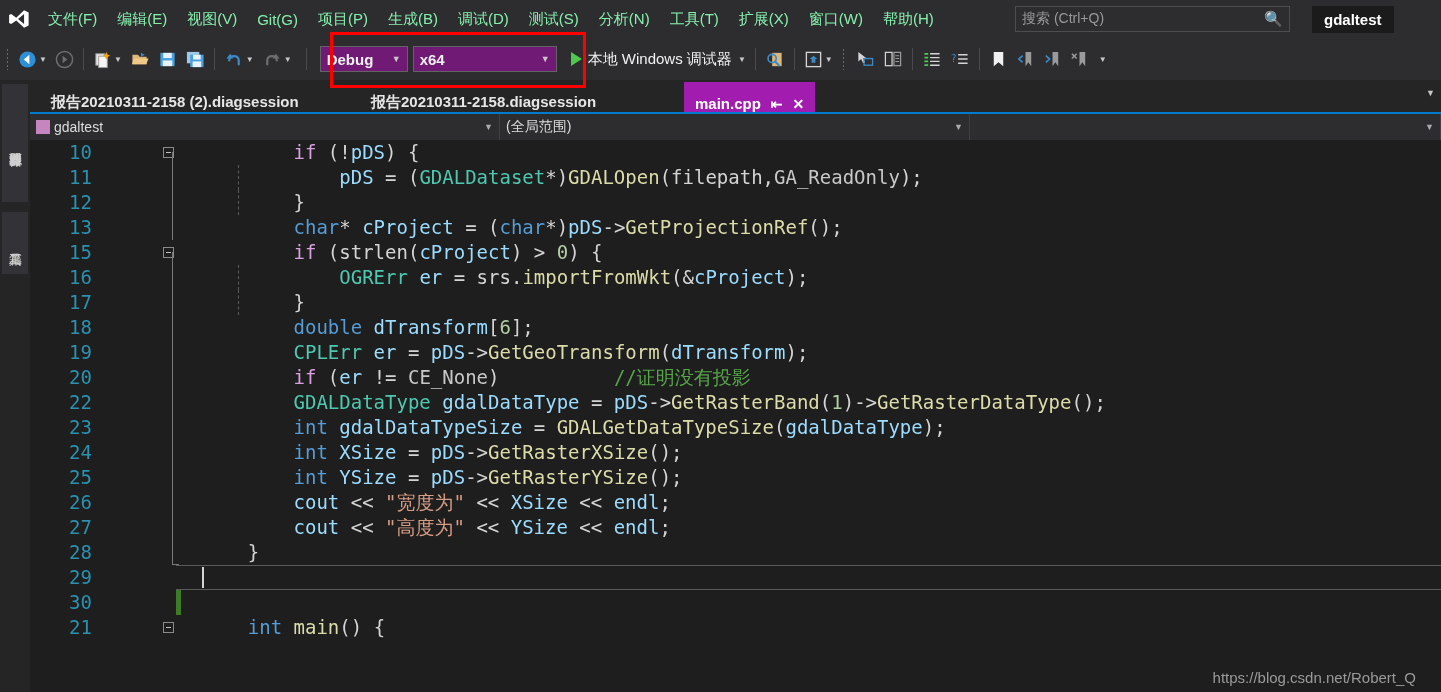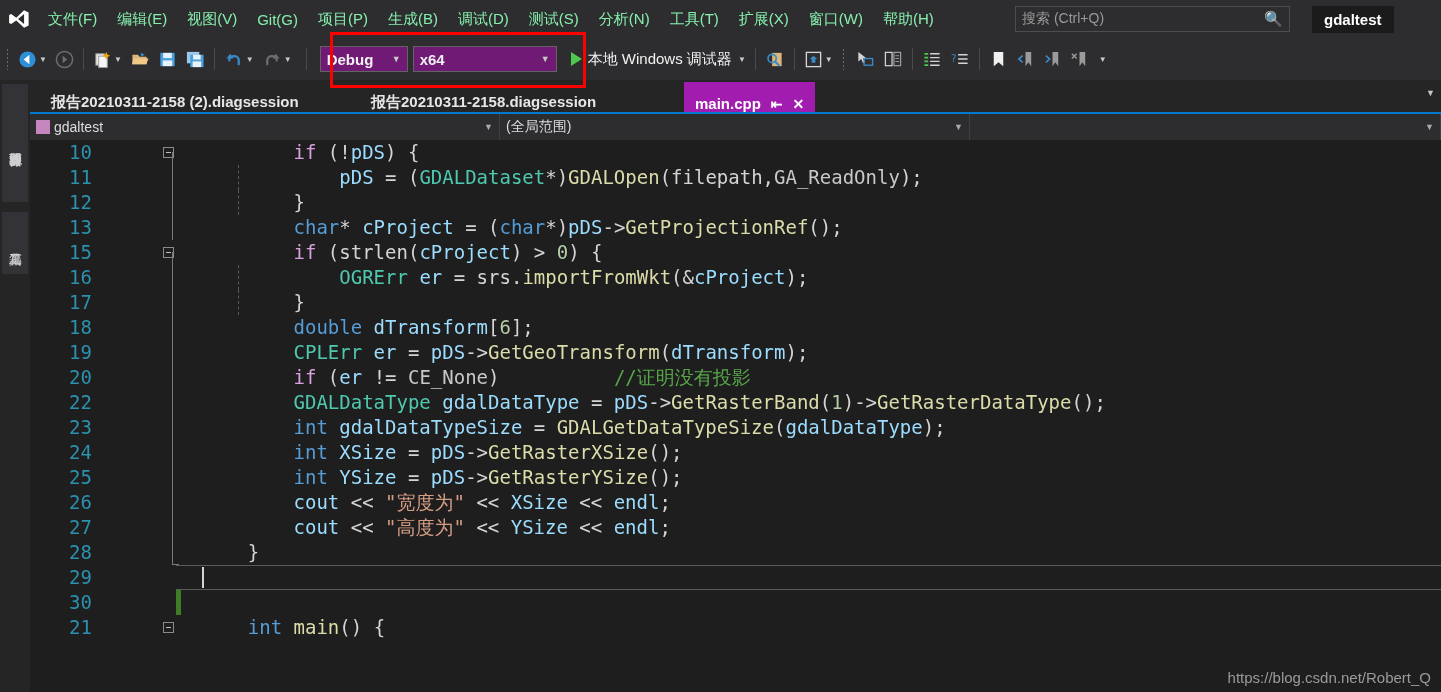--- a/index.html
+++ b/index.html
@@ -183,21 +183,21 @@
     border-top: 1px solid #5a5a5a; border-bottom: 1px solid #5a5a5a;
   }
   .caretbar {
     position: absolute; left: 172px; top: 2px; width: 2px; height: 21px; background: #d4d4d4;
   }
   .chgmark {
     position: absolute; left: 146px; top: 0; width: 5px; height: 25px; background: #3f7c26;
   }
 
   .watermark {
-    position: absolute; right: 10px; bottom: 6px;
+    position: absolute; right: 25px; bottom: 6px;
     color: #9a9a9a; font-size: 15px;
     font-family: "Liberation Sans", sans-serif;
   }
 </style>
 </head>
 <body>
 
 <div id="app">
 
   <div class="menubar">

